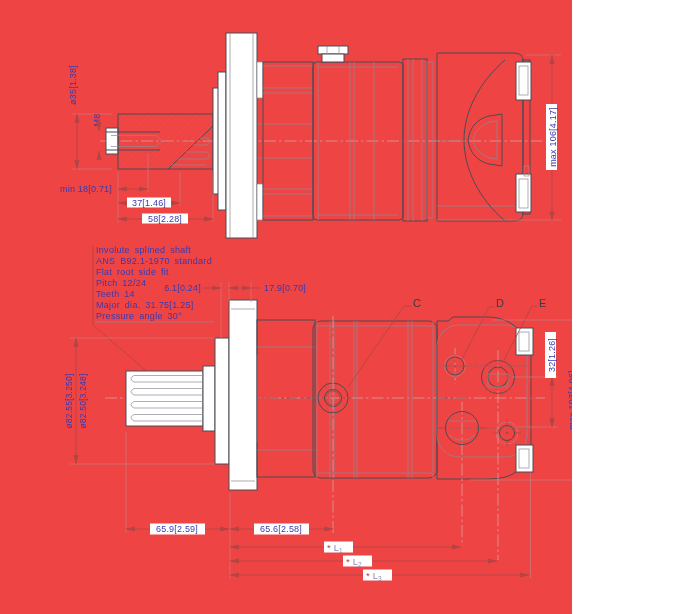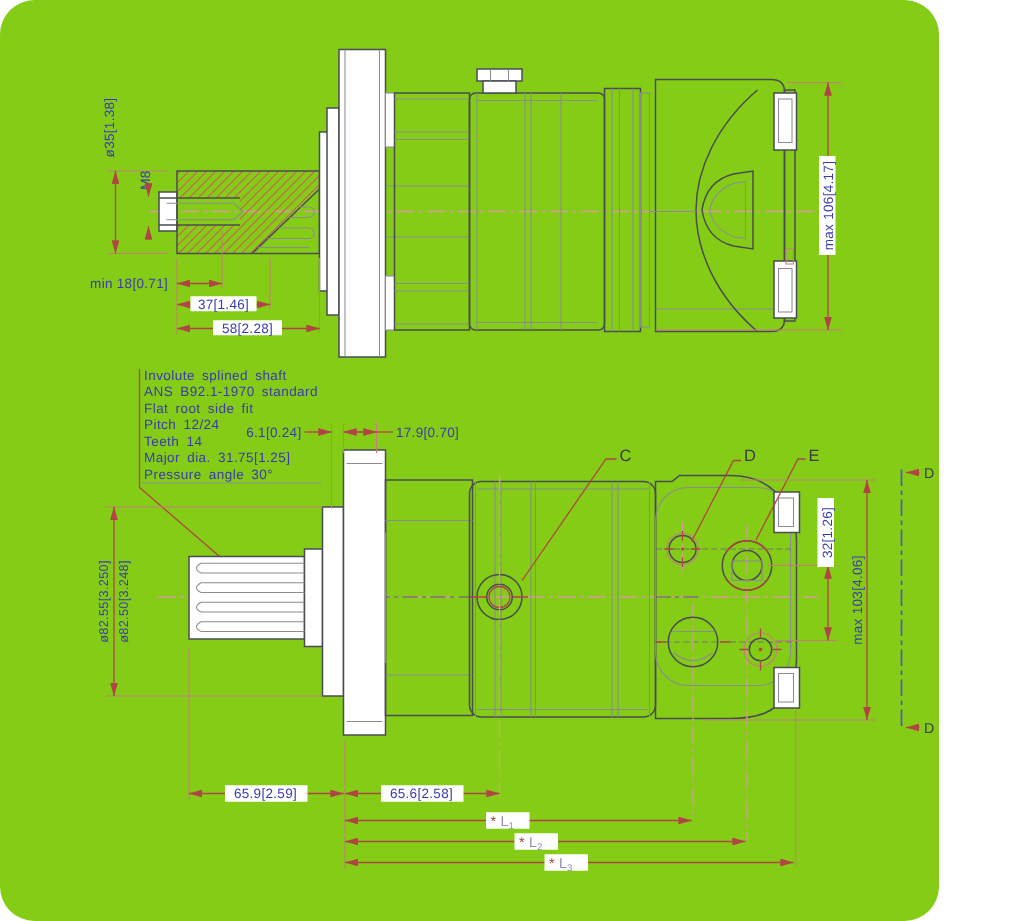--- a/index.html
+++ b/index.html
@@ -1,17 +1,17 @@
 <!DOCTYPE html>
 <html><head>
 <meta charset="utf-8">
 <style>
   html,body{margin:0;padding:0;background:#ffffff;}
-  .stage{position:relative;width:626px;height:614px;background:#84cc16;overflow:hidden;
-         font-family:"Liberation Sans",sans-serif;border-radius:23px;}
+  .stage{position:relative;width:572px;height:614px;background:#ef4444;overflow:hidden;
+         font-family:"Liberation Sans",sans-serif;}
   svg{display:block;}
   
   .o  {stroke:#4b4b54;fill:none;stroke-width:1;}
   .ow {stroke:#4b4b54;fill:#fff;stroke-width:1;}
   .ol {stroke:#8b8b94;fill:none;stroke-width:.7;}
   .owl{stroke:#8b8b94;fill:#fff;stroke-width:.7;}
   
   .r  {stroke:#b14444;fill:none;stroke-width:.85;}
   .rl {stroke:#c87c7c;fill:none;stroke-width:.7;}
   

